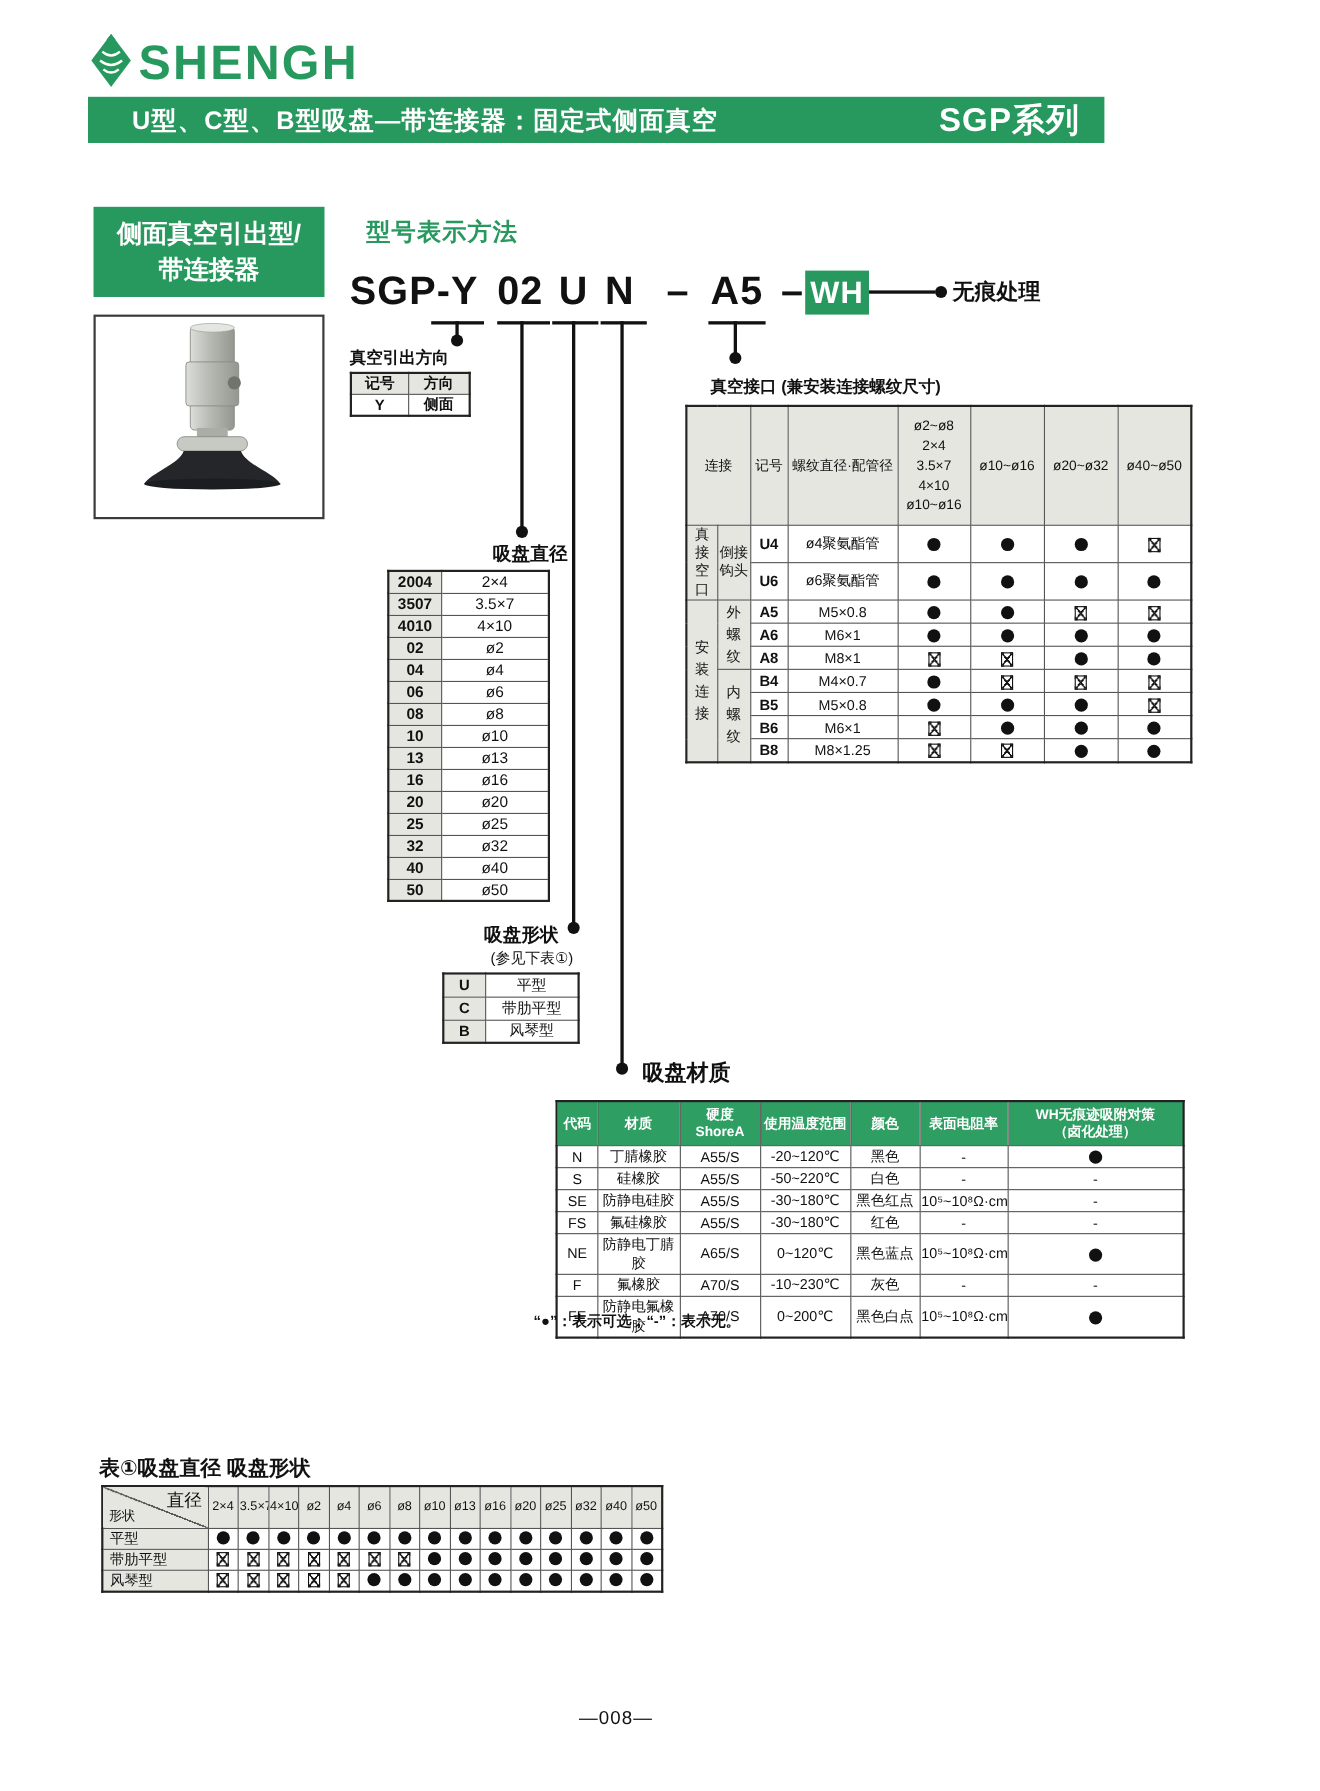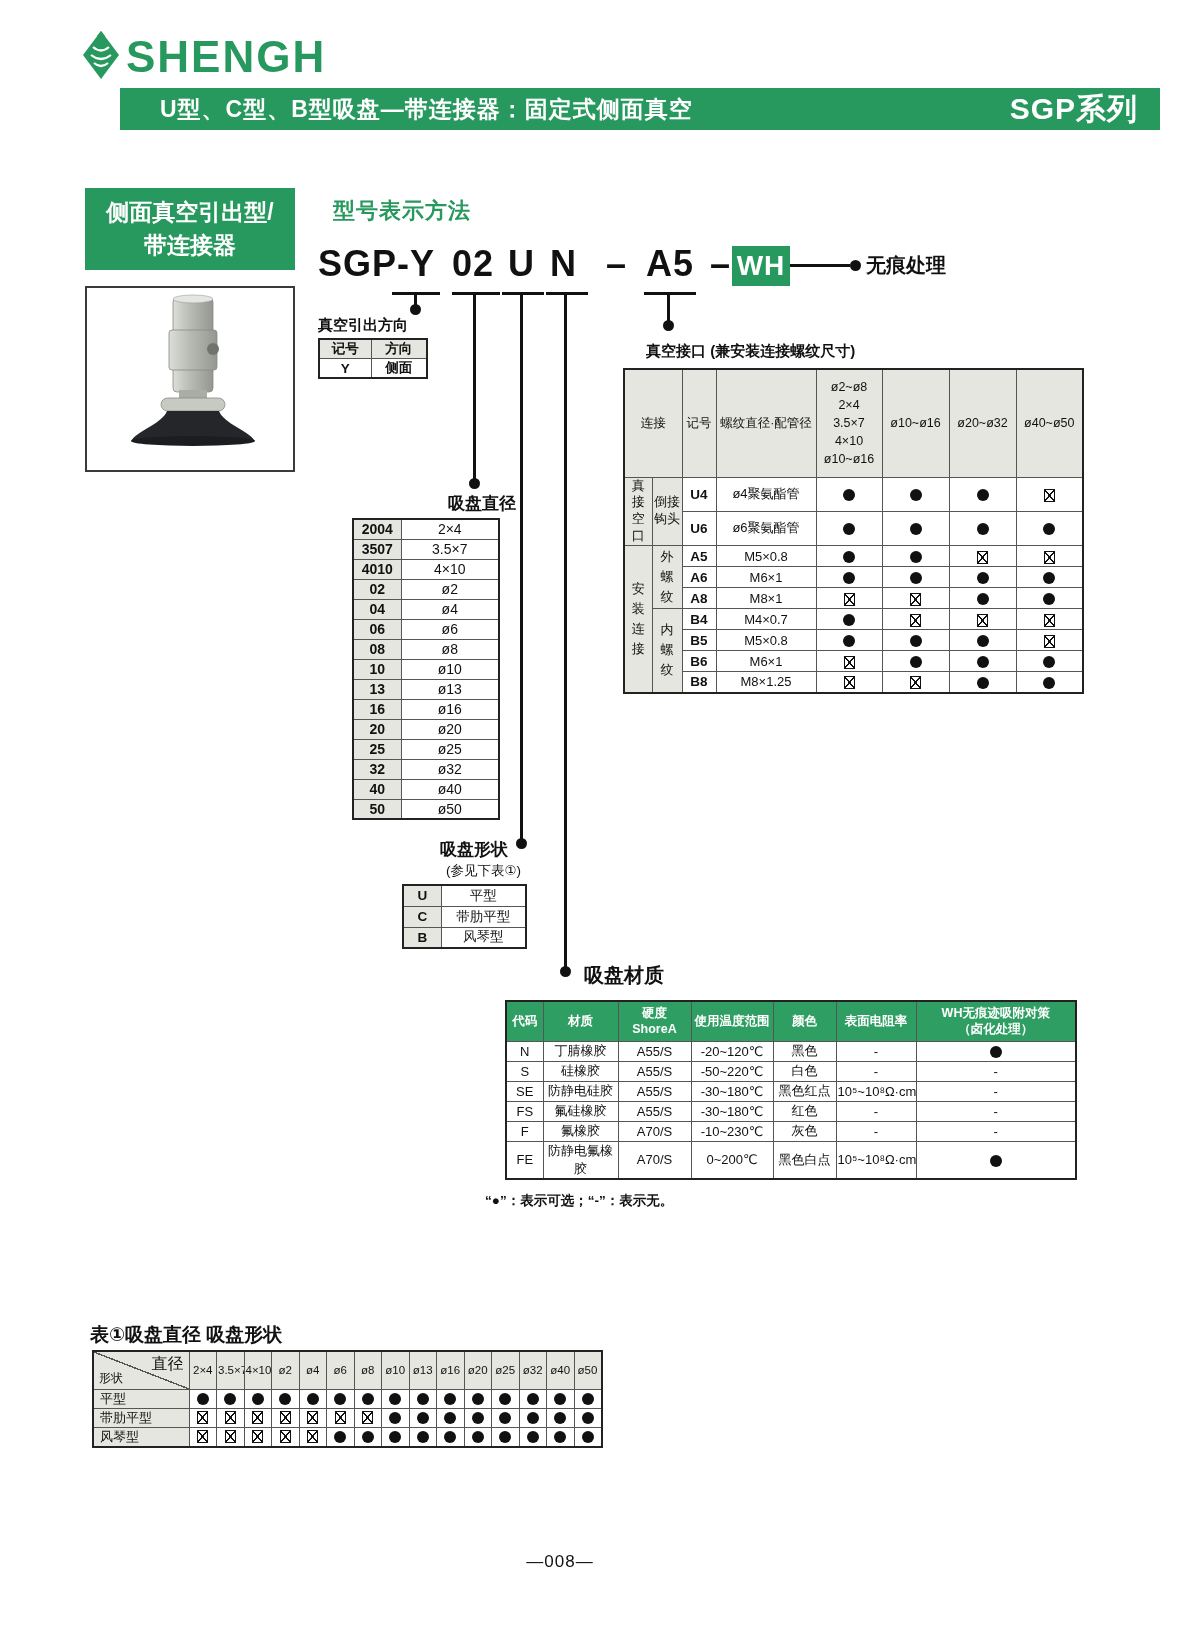--- a/index.html
+++ b/index.html
@@ -5,22 +5,22 @@
   html,body{margin:0;padding:0;background:#fff;}
   *{box-sizing:border-box;}
   #page{position:relative;width:1200px;height:1628px;background:#ffffff;
         font-family:"Liberation Sans","DejaVu Sans",sans-serif;color:#111;overflow:hidden;}
   .abs{position:absolute;}
   .pre{white-space:pre-line;}
 
   
   .logo-row{left:82px;top:30px;display:flex;align-items:center;gap:6px;}
   .logo-text{font-size:44px;font-weight:bold;color:var(--green);letter-spacing:2px;line-height:1;}
-  .title-bar{left:80px;top:88px;width:1040px;height:42px;background:var(--green);
-             display:flex;align-items:center;justify-content:space-between;padding:0 22px 0 40px;margin-left:40px;}
+  .title-bar{left:80px;top:88px;width:924px;height:42px;background:var(--green);
+             display:flex;align-items:center;justify-content:space-between;padding:0 22px 0 40px;}
   .title-bar .t{color:#fff;font-size:23px;font-weight:bold;letter-spacing:1px;}
   .title-bar .s{color:#fff;font-size:30px;font-weight:bold;letter-spacing:1px;}
 
   
   .side-green{left:85px;top:188px;width:210px;height:82px;background:var(--green);color:#fff;
               font-size:23px;font-weight:bold;display:flex;align-items:center;justify-content:center;
               text-align:center;line-height:1.45;}
   .side-img{left:85px;top:286px;width:210px;height:186px;border:2px solid #3a3a3a;background:#fff;
             display:flex;align-items:flex-end;justify-content:center;}
 
@@ -456,20 +456,29 @@
         <tr>
           <td>FS</td>
           <td>氟硅橡胶</td>
           <td>A55/S</td>
           <td>-30~180℃</td>
           <td>红色</td>
           <td>-</td>
           <td><span>-</span></td>
         </tr>
         <tr>
+          <td>NE</td>
+          <td>防静电丁腈胶</td>
+          <td>A65/S</td>
+          <td>0~120℃</td>
+          <td>黑色蓝点</td>
+          <td>10⁵~10⁸Ω·cm</td>
+          <td><span class="dotmark"></span></td>
+        </tr>
+        <tr>
           <td>F</td>
           <td>氟橡胶</td>
           <td>A70/S</td>
           <td>-10~230℃</td>
           <td>灰色</td>
           <td>-</td>
           <td><span>-</span></td>
         </tr>
         <tr>
           <td>FE</td>

